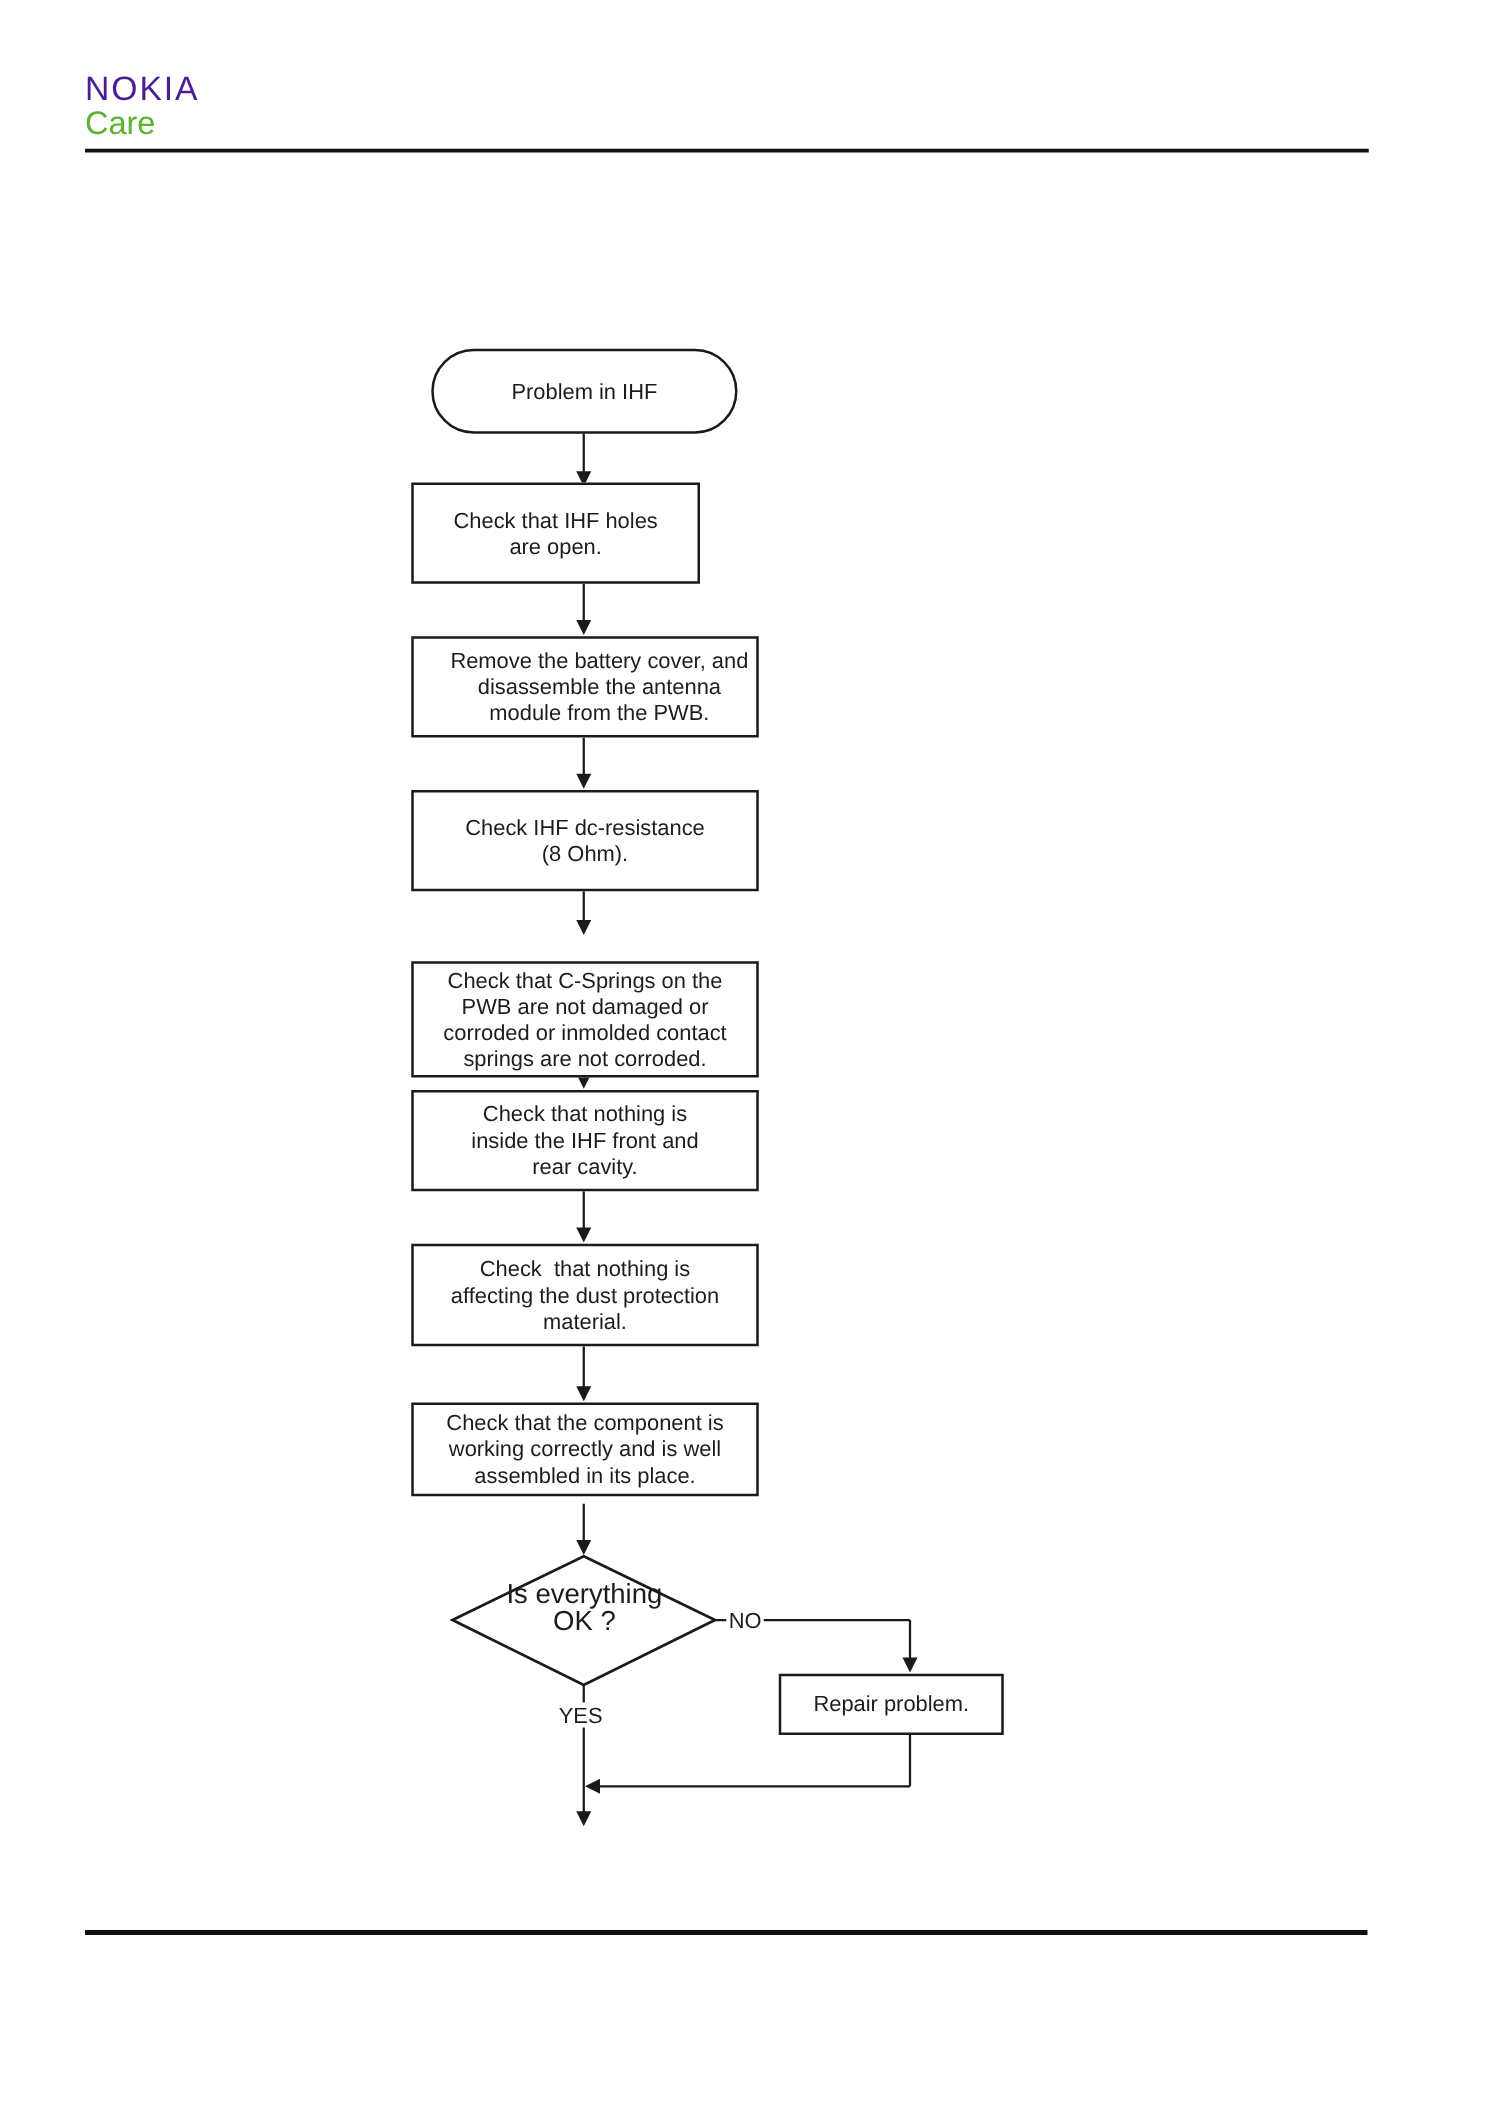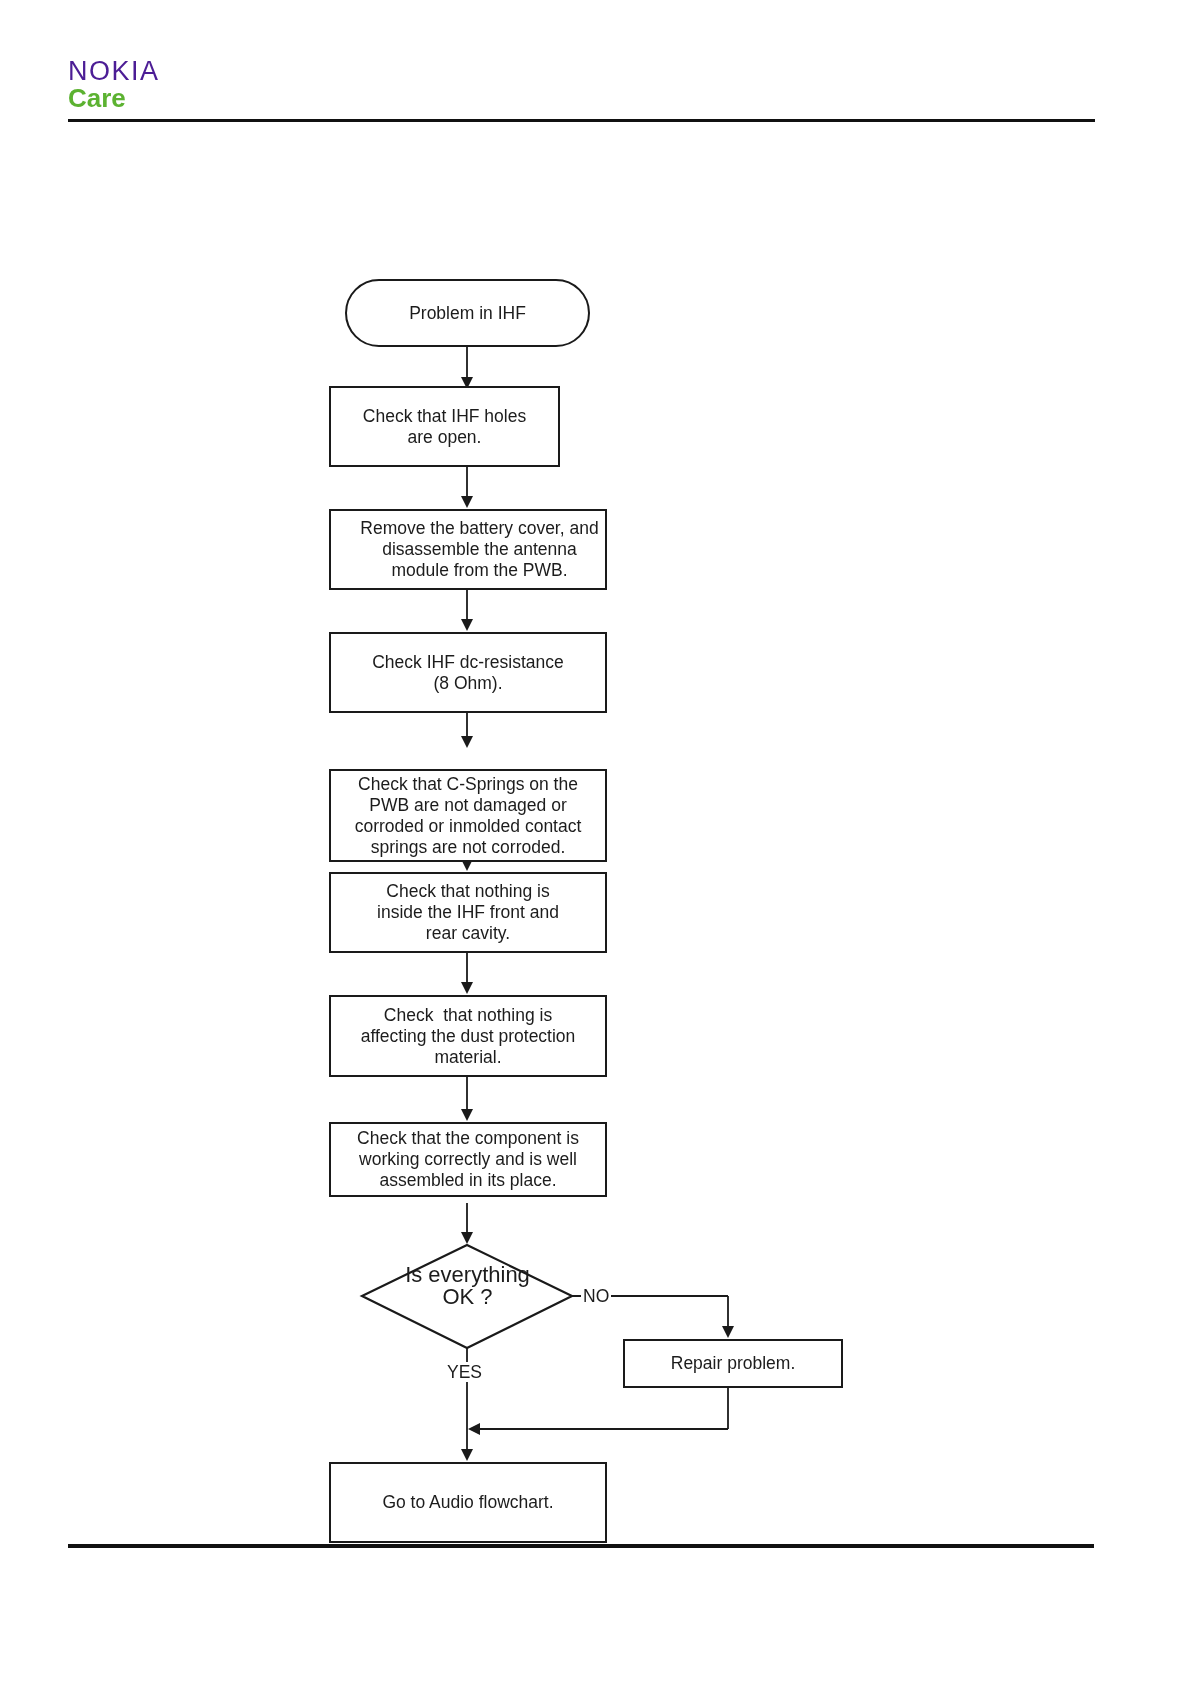--- a/index.html
+++ b/index.html
@@ -25,21 +25,21 @@
     font-weight: 400;
     letter-spacing: 1.5px;
     color: #4c1d95;
     line-height: 1;
   }
   .brand-care {
     position: absolute;
     left: 68px;
     top: 85px;
     font-size: 26px;
-    font-weight: 700;
+    font-weight: 400;
     color: #5cb231;
     line-height: 1;
   }
   .header-rule {
     position: absolute;
     left: 68px;
     top: 119px;
     width: 1027px;
     height: 3px;
     background: #111111;
@@ -71,21 +71,21 @@
     width: 245px; height: 68px;
     border-radius: 34px;
   }
   .b1 { left: 329px; top: 386px; width: 231px; height: 81px; }
   .b2 { left: 329px; top: 509px; width: 278px; height: 81px; padding-left: 23px; }
   .b3 { left: 329px; top: 632px; width: 278px; height: 81px; }
   .b4 { left: 329px; top: 749px; width: 278px; height: 93px; margin-top: 20px; }
   .b5 { left: 329px; top: 872px; width: 278px; height: 81px; }
   .b6 { left: 329px; top: 995px; width: 278px; height: 82px; }
   .b7 { left: 329px; top: 1122px; width: 278px; height: 75px; }
-  .repair { left: 623px; top: 1339px; width: 220px; height: 49px; }
+  .repair { left: 623px; top: 1339px; width: 180px; height: 49px; }
   .end-box { left: 329px; top: 1462px; width: 278px; height: 81px; }
   .decision-text {
     position: absolute;
     left: 380px; top: 1264px;
     width: 175px;
     text-align: center;
     font-size: 22px;
     line-height: 22px;
     white-space: pre-line;
   }
@@ -176,20 +176,19 @@
 rear cavity.</div>
   <div class="node b6">Check&nbsp; that nothing is
 affecting the dust protection
 material.</div>
   <div class="node b7">Check that the component is
 working correctly and is well
 assembled in its place.</div>
   <div class="decision-text">Is everything
 OK ?</div>
   <div class="node repair">Repair problem.</div>
-  <div class="node end-box">Go to Audio flowchart.</div>
 
   <div class="edge-label label-no">NO</div>
   <div class="edge-label label-yes">YES</div>
 
   <div class="footer-rule"></div>
 
 </div>
 
 </body></html>

